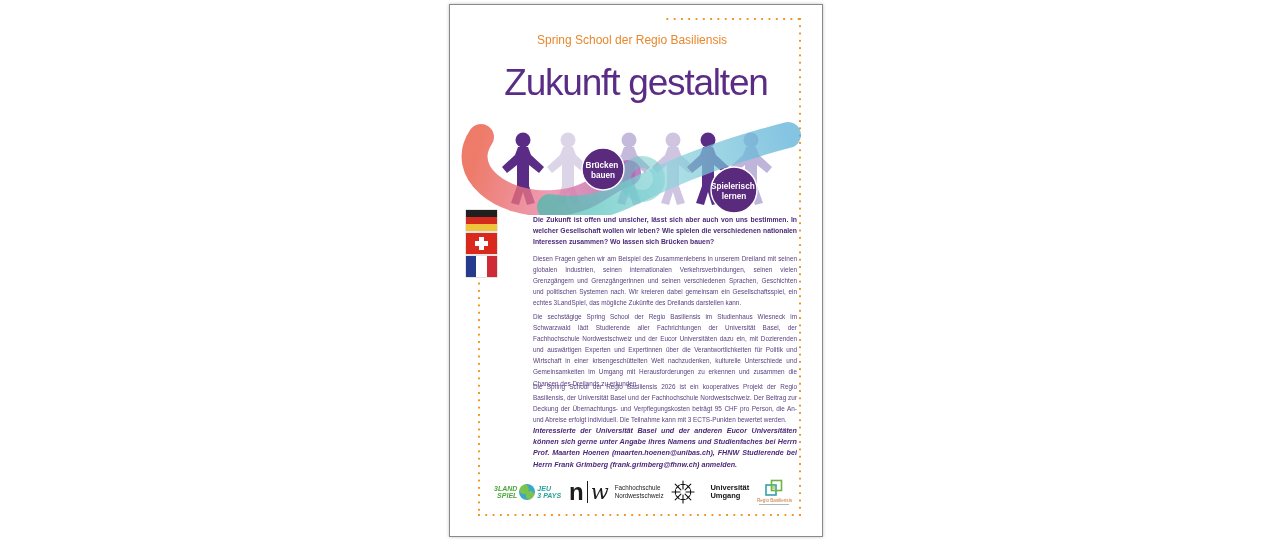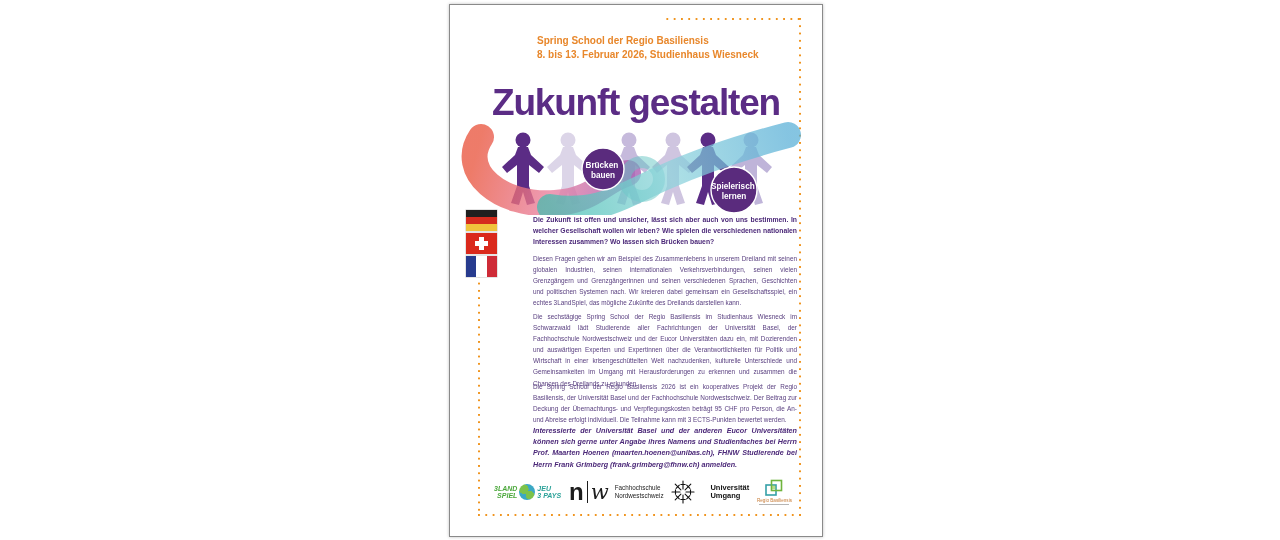--- a/index.html
+++ b/index.html
@@ -19,22 +19,22 @@
   .poster{
     position:absolute;left:449px;top:4px;width:372px;height:531px;
     background:#fff;border:1px solid #8a8a8a;box-shadow:0 0 3px rgba(0,0,0,.25);
   }
   
   .dots-h{height:4px;background-image:radial-gradient(circle,var(--dot) 1.3px,transparent 1.45px);
     background-size:7.3px 4px;background-position:center;background-repeat:repeat-x;}
   .dots-v{width:4px;background-image:radial-gradient(circle,var(--dot) 1.3px,transparent 1.45px);
     background-size:4px 7.3px;background-position:center;background-repeat:repeat-y;}
   
-  .eyebrow{color:var(--orange);font-weight:bold;font-size:10px;line-height:13px;letter-spacing:0;}
-  .title{color:var(--purple);font-weight:bold;font-size:37px;letter-spacing:-1.2px;text-align:center;width:100%;margin-top:20px;}
+  .eyebrow{color:var(--orange);font-weight:normal;font-size:12px;line-height:13px;letter-spacing:0;}
+  .title{color:var(--purple);font-weight:normal;font-size:37px;letter-spacing:-1.2px;text-align:center;width:100%;}
   .subtitle{color:var(--orange);font-weight:bold;font-size:12px;text-align:center;width:100%;}
   
   .para{color:var(--text-reg);font-size:6.4px;line-height:11.1px;text-align:justify;width:264px;left:83px;}
   .para.bold{color:var(--text-bold);font-weight:bold;font-size:6.8px;}
   
   .flag{width:31px;height:21px;left:16px;box-shadow:0 0 0 0.5px #c9c9c9;}
   .flag-de{background:linear-gradient(#1f1f1f 0 33.4%,#D52B1E 33.4% 66.7%,#F0C33C 66.7% 100%);}
   .flag-ch{background:#DA291C;}
   .flag-ch::before{content:"";position:absolute;left:13px;top:4px;width:5px;height:13px;background:#fff;}
   .flag-ch::after{content:"";position:absolute;left:9px;top:8px;width:13px;height:5px;background:#fff;}
@@ -63,21 +63,20 @@
 <body>
 
 <div class="poster">
 
   <div class="abs dots-h" style="left:214px;top:12px;width:138px;"></div>
   <div class="abs dots-v" style="left:348px;top:12px;height:500px;"></div>
   <div class="abs dots-h" style="left:27px;top:508px;width:325px;"></div>
   <div class="abs dots-v" style="left:27px;top:268px;height:240px;"></div>
 
   <div class="abs eyebrow" style="left:87px;top:29px;">Spring School der Regio Basiliensis</div>
-  <div class="abs eyebrow" style="left:87px;top:43px;">8. bis 13. Februar 2026, Studienhaus Wiesneck</div>
   <div class="abs title" style="left:0;top:57px;">Zukunft gestalten</div>
 
   <svg class="abs" style="left:8px;top:114px;" width="358" height="96" viewBox="0 0 358 96">
     <defs>
       <linearGradient id="gradRed" gradientUnits="userSpaceOnUse" x1="23" y1="18" x2="170" y2="60">
         <stop offset="0" stop-color="#E9563F"></stop>
         <stop offset="0.55" stop-color="#E97FA0"></stop>
         <stop offset="1" stop-color="#A85BB0"></stop>
       </linearGradient>
       <linearGradient id="gradTeal" gradientUnits="userSpaceOnUse" x1="92" y1="88" x2="330" y2="16">

